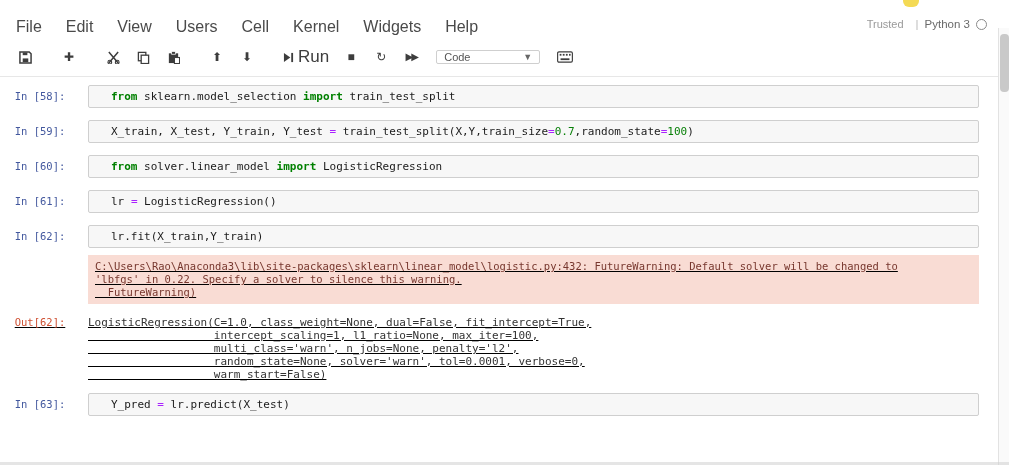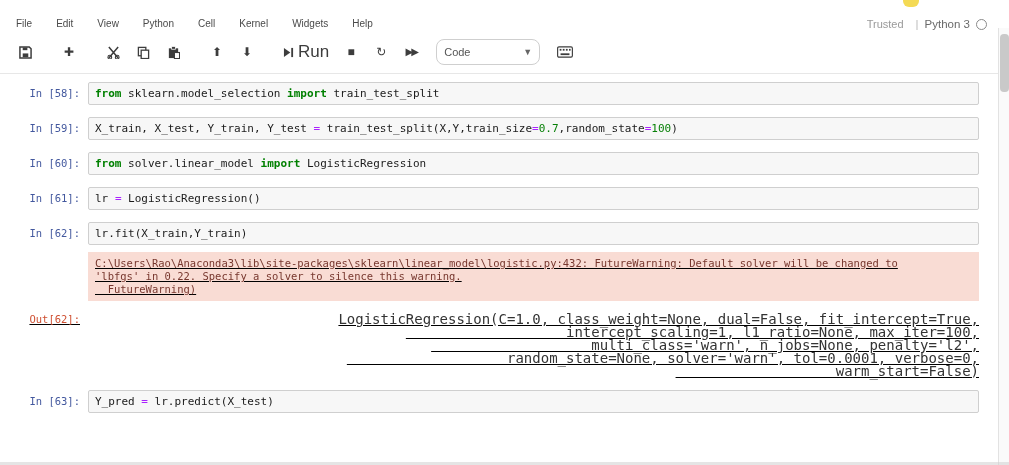--- a/index.html
+++ b/index.html
@@ -2,85 +2,85 @@
 <html><head>
 <meta charset="utf-8">
 <style>
   * { margin:0; padding:0; box-sizing:border-box; }
   html,body { width:1009px; height:465px; overflow:hidden; background:#ffffff;
               font-family:"Liberation Sans", sans-serif; }
   body { position:relative; }
 
   
   .menubar { display:flex; align-items:center; padding:16px 0 4px 12px; }
-  .menu-item { font-size:10px; color:#4a4a4a; padding:2px 12px; cursor:pointer; }
+  .menu-item { font-size:16px; color:#4a4a4a; padding:2px 12px; cursor:pointer; }
   .menu-item:first-child { padding-left:4px; }
   .header-right { position:absolute; top:18px; right:22px; display:flex; align-items:center; gap:12px; }
   .trusted { font-size:11px; color:#9a9a9a; }
   .kernel-wrap { display:flex; align-items:center; gap:6px; font-size:11.5px; color:#6a6a6a; }
   .kernel-sep { color:#bbb; }
   .kernel-dot { width:11px; height:11px; border:1.5px solid #8a8a8a; border-radius:50%; display:inline-block; }
   .notif-dot { position:absolute; top:0; left:903px; width:16px; height:7px; background:#f2d437;
                border-radius:0 0 6px 6px; opacity:.85; }
 
   
   .toolbar { display:flex; align-items:center; gap:4px; padding:4px 0 8px 12px;
              border-bottom:1px solid #e7e7e7; }
   .tb-btn { min-width:26px; height:22px; display:flex; align-items:center; justify-content:center;
             color:#3d3d3d; font-size:11px; cursor:pointer; border-radius:2px; padding:0 5px; }
   .tb-group-gap { width:10px; }
   .tb-btn svg { display:block; }
   .run-label { margin-left:4px; font-size:17px; color:#3d3d3d; }
   .glyph { font-size:12px; line-height:1; }
   .glyph.small { font-size:10px; letter-spacing:-2px; }
   .celltype-select { display:flex; align-items:center; justify-content:space-between;
-                     width:104px; height:26px; border:1px solid #cfcfcf; border-radius:8px;
+                     width:104px; height:14px; border:1px solid #cfcfcf; border-radius:2px;
                      background:#fff; font-size:11px; color:#555; padding:0 7px; margin-left:8px; cursor:pointer; }
   .caret { font-size:9px; color:#666; }
 
   
   .notebook { padding:8px 30px 0 0; }
   .cell { margin-bottom:12px; }
   .row { display:flex; align-items:flex-start; }
-  .prompt { width:88px; flex:0 0 88px; text-align:right; padding:5px 8px 0 0;
+  .prompt { width:88px; flex:0 0 88px; text-align:center; padding:5px 8px 0 0;
             font-family:"DejaVu Sans Mono", monospace; font-size:10.5px; }
   .in-prompt { color:#43589e; }
   .out-prompt { color:#cf5032; }
   .input-box { flex:1; border:1px solid #cfcfcf; background:#f7f7f7; border-radius:2px;
-               padding:4px 6px; cursor:text; }
+               padding:4px 22px; cursor:text; }
   pre.code { font-family:"DejaVu Sans Mono", monospace; font-size:11px; line-height:13px;
              color:#1a1a1a; white-space:pre; }
   .tok-kw  { color:#008000; font-weight:bold; }
   .tok-num { color:#088008; }
   .tok-op  { color:#aa22ff; }
   .output-row { margin-top:7px;text-decoration:underline; }
   .stderr { flex:1; background:#f9dcd4; padding:5px 7px; }
   .stderr pre { font-family:"DejaVu Sans Mono", monospace; font-size:10.5px; line-height:13px;
                 color:#77372e; white-space:pre; }
   .out-text { flex:1; padding-top:5px; }
-  .out-text pre { font-family:"DejaVu Sans Mono", monospace; font-size:14px; line-height:13px;
-                  color:#333; white-space:pre;text-align:right; }
+  .out-text pre { font-family:"DejaVu Sans Mono", monospace; font-size:11px; line-height:13px;
+                  color:#333; white-space:pre; }
 
   
   .scrollbar { position:absolute; top:28px; right:0; width:11px; height:437px;
                background:#fafafa; border-left:1px solid #e2e2e2; }
   .scroll-thumb { position:absolute; top:6px; left:1px; width:9px; height:58px;
                   background:#c9c9c9; border-radius:4px; cursor:pointer; }
 
   .bottom-edge { position:absolute; left:0; bottom:0; width:100%; height:3px;
                  background:#cfcfcf; opacity:.55; }
 </style>
 </head>
 <body>
 
 <div class="menubar">
   <span class="menu-item">File</span>
   <span class="menu-item">Edit</span>
   <span class="menu-item">View</span>
-  <span class="menu-item">Python</span>
+  <span class="menu-item">Users</span>
   <span class="menu-item">Cell</span>
   <span class="menu-item">Kernel</span>
   <span class="menu-item">Widgets</span>
   <span class="menu-item">Help</span>
 </div>
 
 <div class="header-right">
   <span class="trusted">Trusted</span>
   <span class="kernel-wrap">
     <span class="kernel-sep">|</span>

